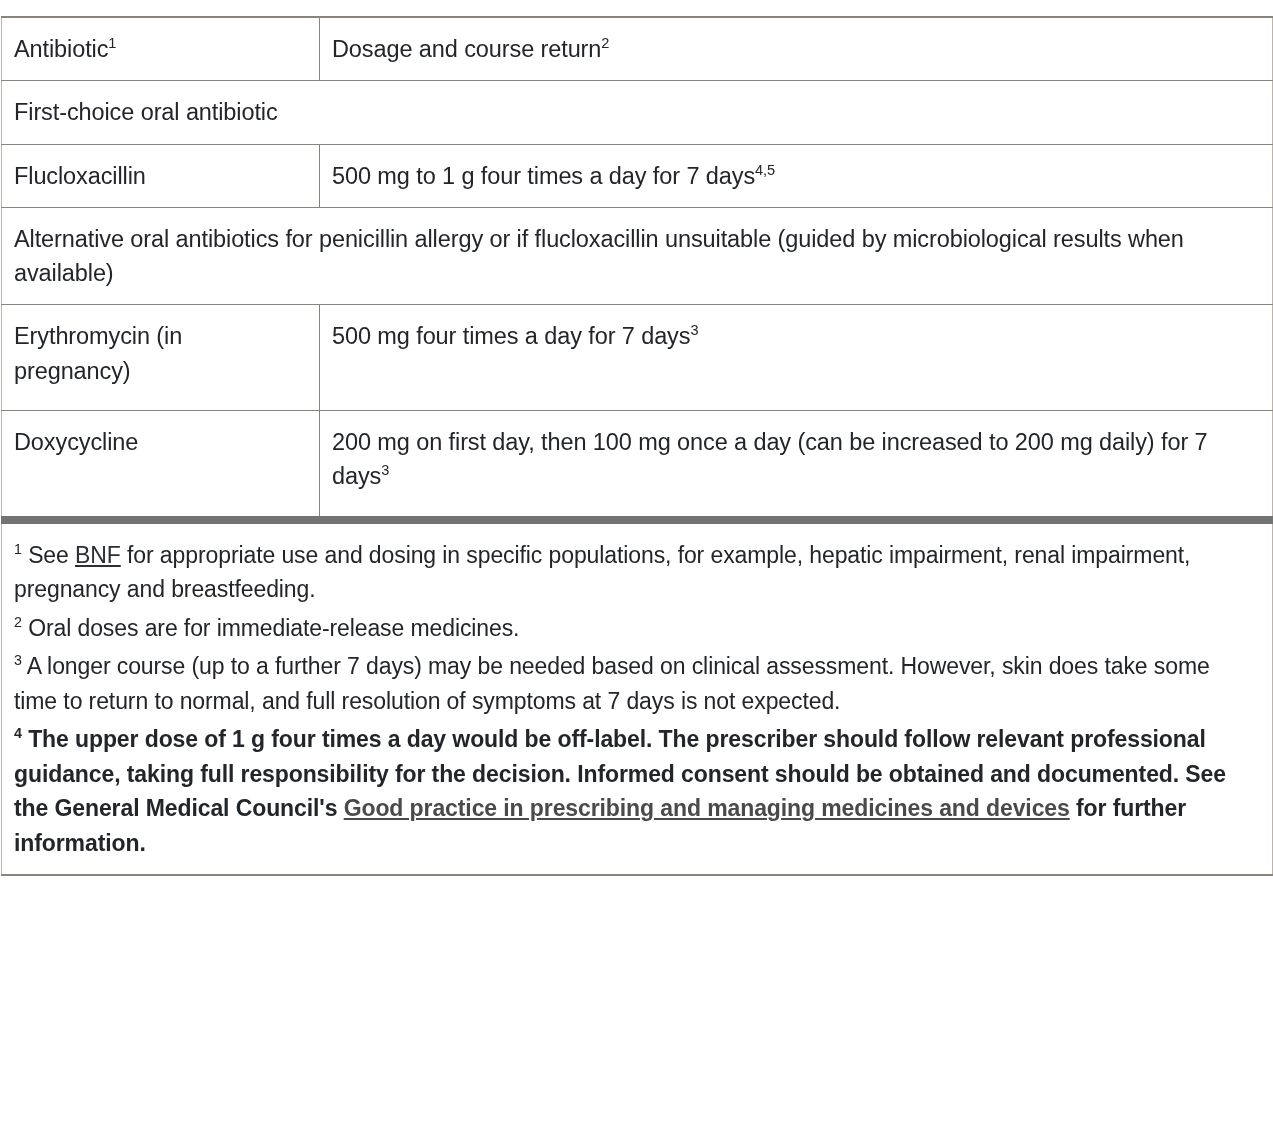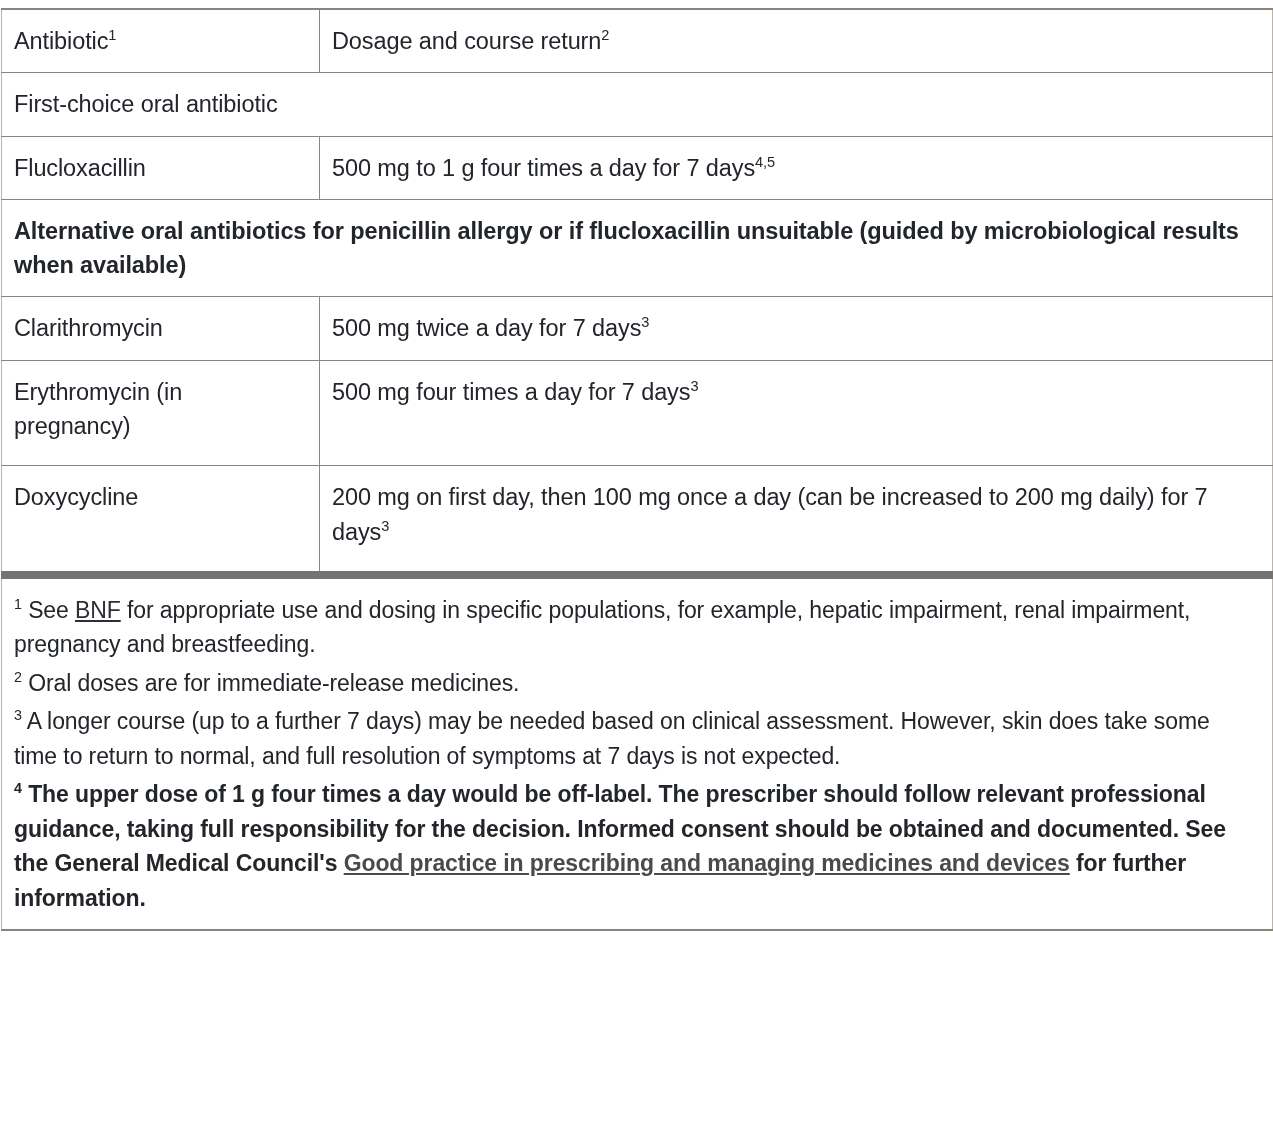--- a/index.html
+++ b/index.html
@@ -15,21 +15,21 @@
     -webkit-font-smoothing: antialiased;
   }
 
   .table-wrap {
     width: 1273px;
     box-sizing: border-box;
   }
 
   table.guideline-table {
     width: 1271px;
-    margin: 8px 1px;
+    margin: 16px 1px;
     border-collapse: collapse;
     table-layout: fixed;
     border-top: 2px solid #8a847c;
     border-left: 1px solid #b9b4ae;
     border-right: 1px solid #b9b4ae;
     border-bottom: 2px solid #8a847c;
   }
 
   table.guideline-table col.c1 { width: 318px; }
   table.guideline-table col.c2 { width: 953px; }
@@ -52,21 +52,21 @@
     font-size: 23.5px;
     padding-top: 17px;
     padding-bottom: 19px;
   }
 
   td.section-cell {
     padding-top: 15px;
     padding-bottom: 17px;
   }
   td.section-cell.bold {
-    font-weight: bold;
+    font-weight: normal;
   }
 
   td.drug-cell, td.dose-cell {
     padding-top: 14px;
     padding-bottom: 16px;
   }
 
   tr.tall td {
     padding-bottom: 22px;
   }
@@ -131,24 +131,20 @@
 
       <tr>
         <td class="drug-cell">Flucloxacillin</td>
         <td class="dose-cell"><span>500 mg to 1 g four times a day for 7 days</span><sup>4,5</sup></td>
       </tr>
 
       <tr>
         <td class="section-cell bold" colspan="2">Alternative oral antibiotics for penicillin allergy or if flucloxacillin unsuitable (guided by microbiological results when available)</td>
       </tr>
 
-      <tr>
-        <td class="drug-cell">Clarithromycin</td>
-        <td class="dose-cell"><span>500 mg twice a day for 7 days</span><sup>3</sup></td>
-      </tr>
 
       <tr class="tall">
         <td class="drug-cell">Erythromycin (in pregnancy)</td>
         <td class="dose-cell"><span>500 mg four times a day for 7 days</span><sup>3</sup></td>
       </tr>
 
       <tr class="tall">
         <td class="drug-cell">Doxycycline</td>
         <td class="dose-cell"><span>200 mg on first day, then 100 mg once a day (can be increased to 200 mg daily) for 7 days</span><sup>3</sup></td>
       </tr>

